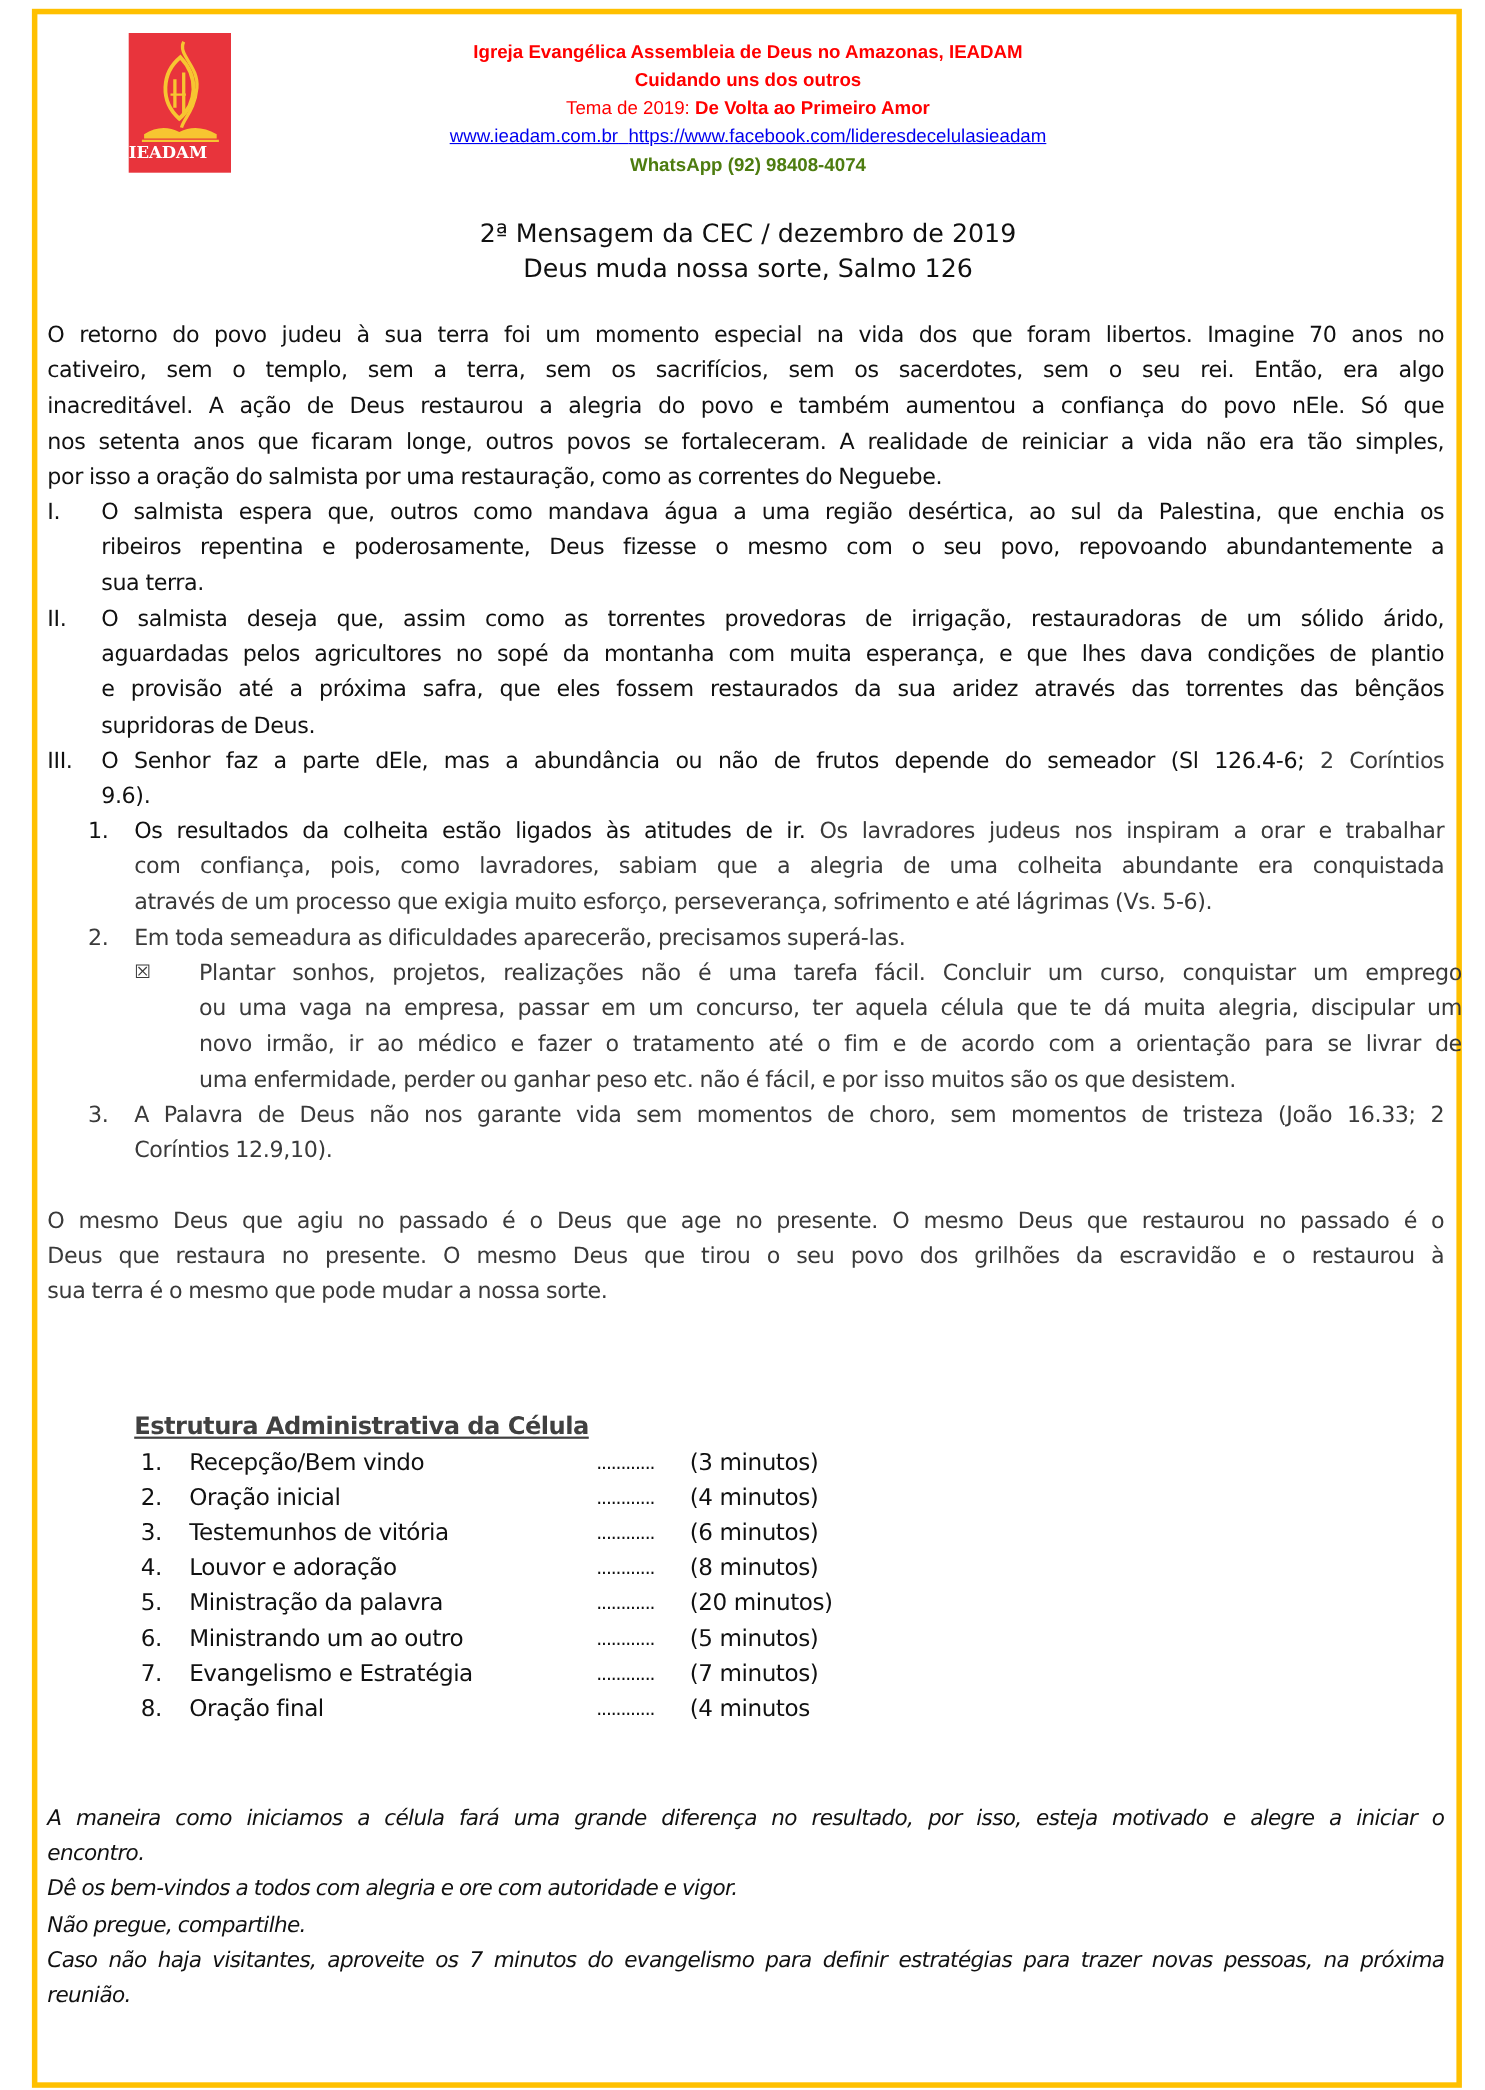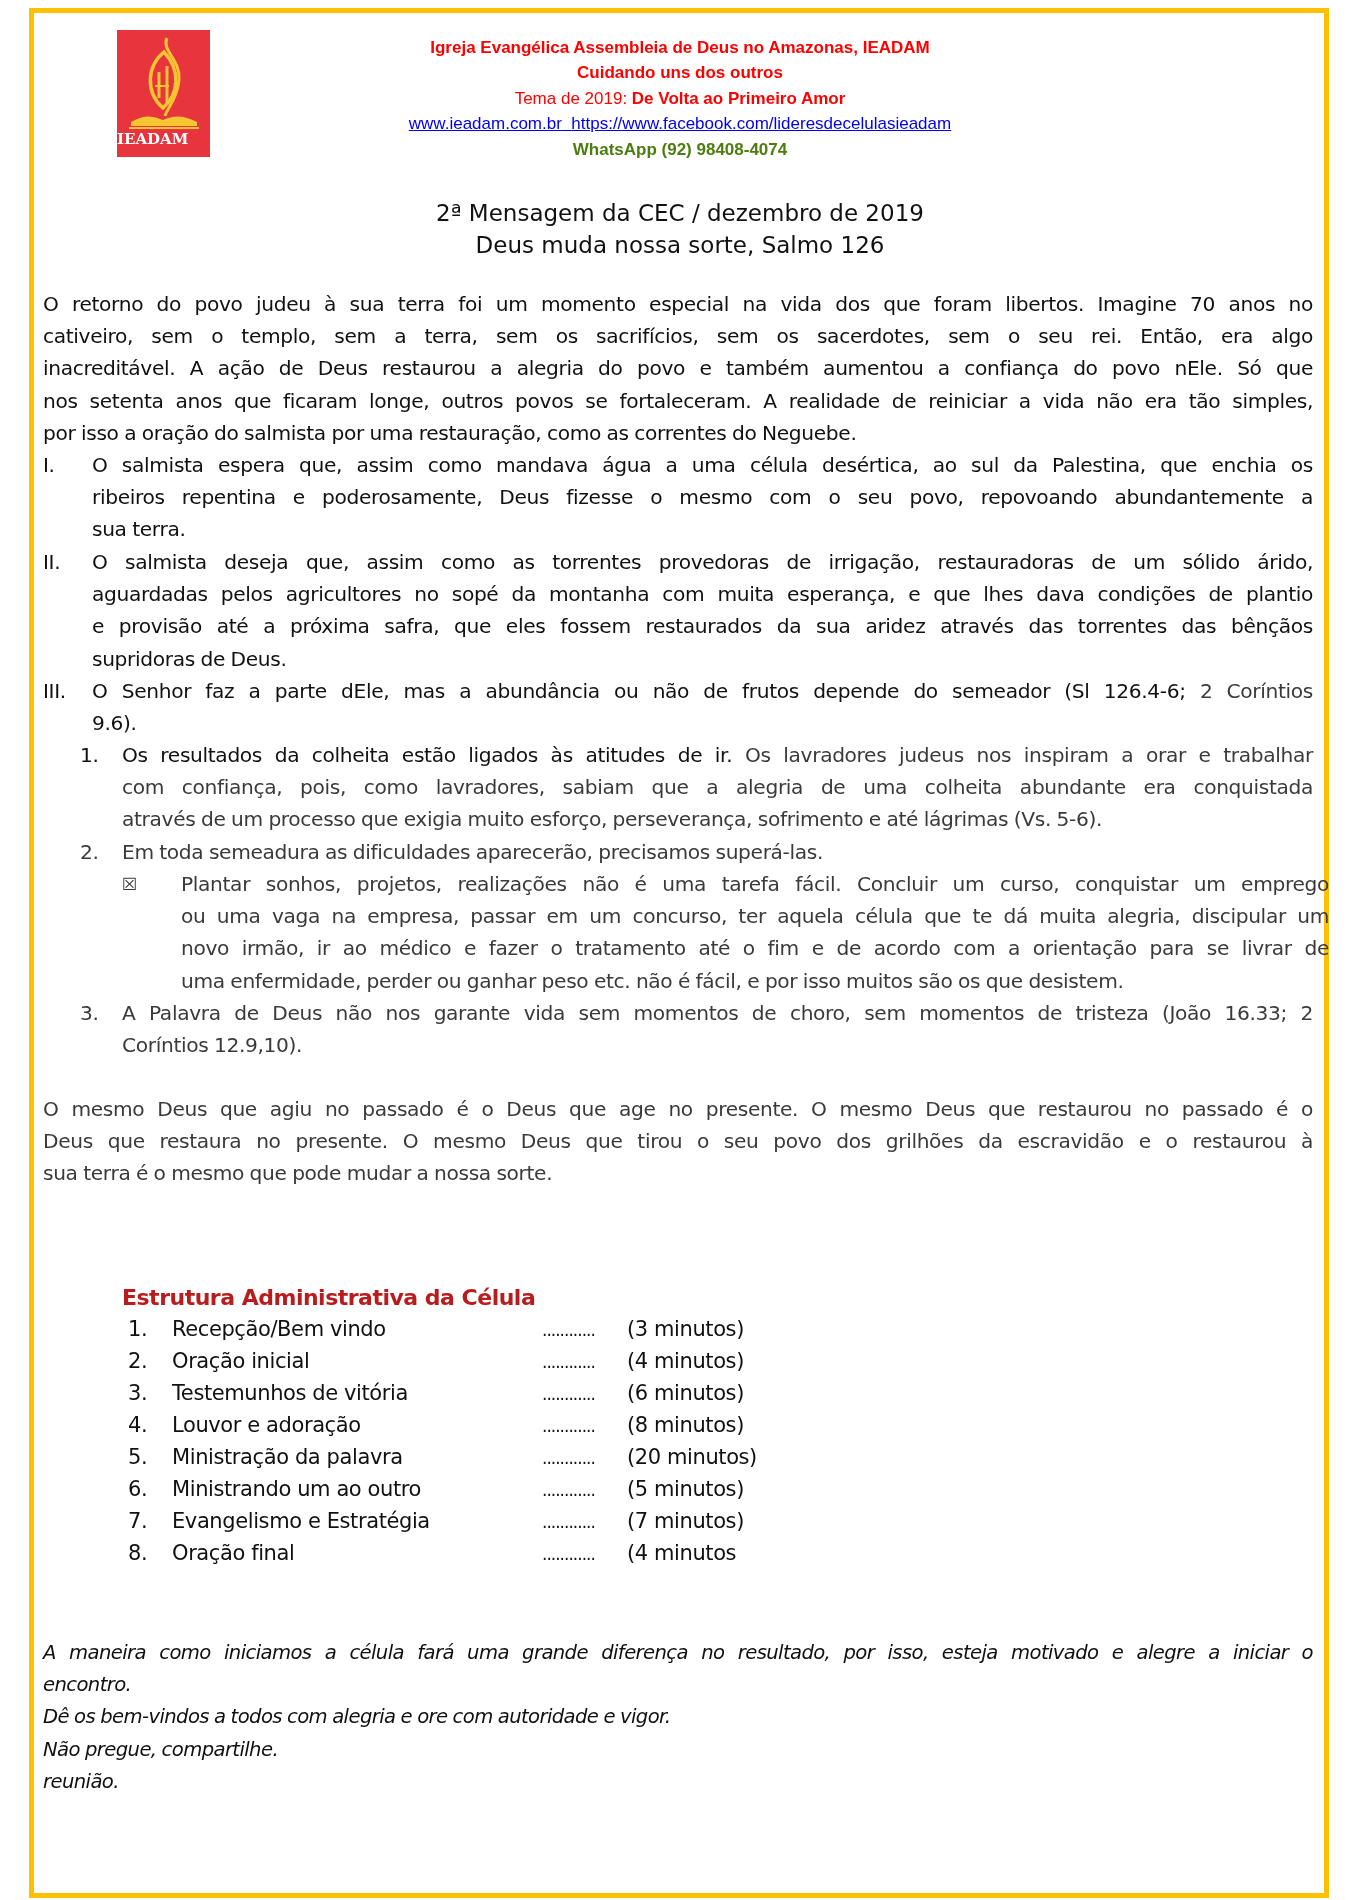--- a/index.html
+++ b/index.html
@@ -21,21 +21,21 @@
   .green { color: #4d7c0f; font-weight: bold; }
   .title { position: absolute; left: 200px; width: 960px; text-align: center;
            font-family: "DejaVu Sans", sans-serif; font-size: 23px; line-height: 32px; color: #111; }
   .body-text { position: absolute; left: 43px; width: 1270px;
                font-family: "DejaVu Sans", sans-serif; font-size: 20.2px; line-height: 32.2px;
                text-align: justify; color: #111; letter-spacing: -0.35px; word-spacing: -0.5px; }
   .gray { color: #3a3a3a; }
   .num { position: absolute; }
   .italic { font-style: italic; }
   .struct-head { position: absolute; left: 122px; top: 1285px; font-size: 22px; font-weight: bold;
-                 font-family: "DejaVu Sans", sans-serif; color: #b91c1c; letter-spacing: -0.5px; }
+                 text-decoration: underline; font-family: "DejaVu Sans", sans-serif; color: #404040; letter-spacing: -0.5px; }
   .struct-row { position: absolute; left: 0; width: 900px; height: 32px;
                 font-size: 21px; font-family: "DejaVu Sans", sans-serif; color: #111; letter-spacing: -0.4px; }
   .struct-row .n { position: absolute; left: 128px; }
   .struct-row .l { position: absolute; left: 172px; }
   .struct-row .d { position: absolute; left: 542px; letter-spacing: -1px; font-size: 17px; top: 3px; }
   .struct-row .t { position: absolute; left: 627px; }
 </style>
 </head>
 <body>
 
@@ -67,21 +67,21 @@
   <div style="text-align-last:justify">O retorno do povo judeu à sua terra foi um momento especial na vida dos que foram libertos. Imagine 70 anos no</div>
   <div style="text-align-last:justify">cativeiro, sem o templo, sem a terra, sem os sacrifícios, sem os sacerdotes, sem o seu rei. Então, era algo</div>
   <div style="text-align-last:justify">inacreditável. A ação de Deus restaurou a alegria do povo e também aumentou a confiança do povo nEle. Só que</div>
   <div style="text-align-last:justify">nos setenta anos que ficaram longe, outros povos se fortaleceram. A realidade de reiniciar a vida não era tão simples,</div>
   <div>por isso a oração do salmista por uma restauração, como as correntes do Neguebe.</div>
 </div>
 
 <div class="body-text" style="top:449px; left:43px;">
   <span class="num" style="left:0;">I.</span>
   <div style="margin-left:49px; width:1221px;">
-    <div style="text-align-last:justify">O salmista espera que, assim como mandava água a uma célula desértica, ao sul da Palestina, que enchia os</div>
+    <div style="text-align-last:justify">O salmista espera que, outros como mandava água a uma região desértica, ao sul da Palestina, que enchia os</div>
     <div style="text-align-last:justify">ribeiros repentina e poderosamente, Deus fizesse o mesmo com o seu povo, repovoando abundantemente a</div>
     <div>sua terra.</div>
   </div>
 </div>
 
 <div class="body-text" style="top:546px; left:43px;">
   <span class="num" style="left:0;">II.</span>
   <div style="margin-left:49px; width:1221px;">
     <div style="text-align-last:justify">O salmista deseja que, assim como as torrentes provedoras de irrigação, restauradoras de um sólido árido,</div>
     <div style="text-align-last:justify">aguardadas pelos agricultores no sopé da montanha com muita esperança, e que lhes dava condições de plantio</div>
@@ -188,14 +188,15 @@
       <span class="d">............</span>
       <span class="t">(4 minutos</span>
     </div>
 </div>
 
 <div class="body-text italic" style="top:1637px; font-size:19.6px; letter-spacing:-0.6px;">
   <div style="text-align-last:justify">A maneira como iniciamos a célula fará uma grande diferença no resultado, por isso, esteja motivado e alegre a iniciar o</div>
   <div>encontro.</div>
   <div>Dê os bem-vindos a todos com alegria e ore com autoridade e vigor.</div>
   <div>Não pregue, compartilhe.</div>
+  <div style="text-align-last:justify">Caso não haja visitantes, aproveite os 7 minutos do evangelismo para definir estratégias para trazer novas pessoas, na próxima</div>
   <div>reunião.</div>
 </div>
 
 </body></html>

